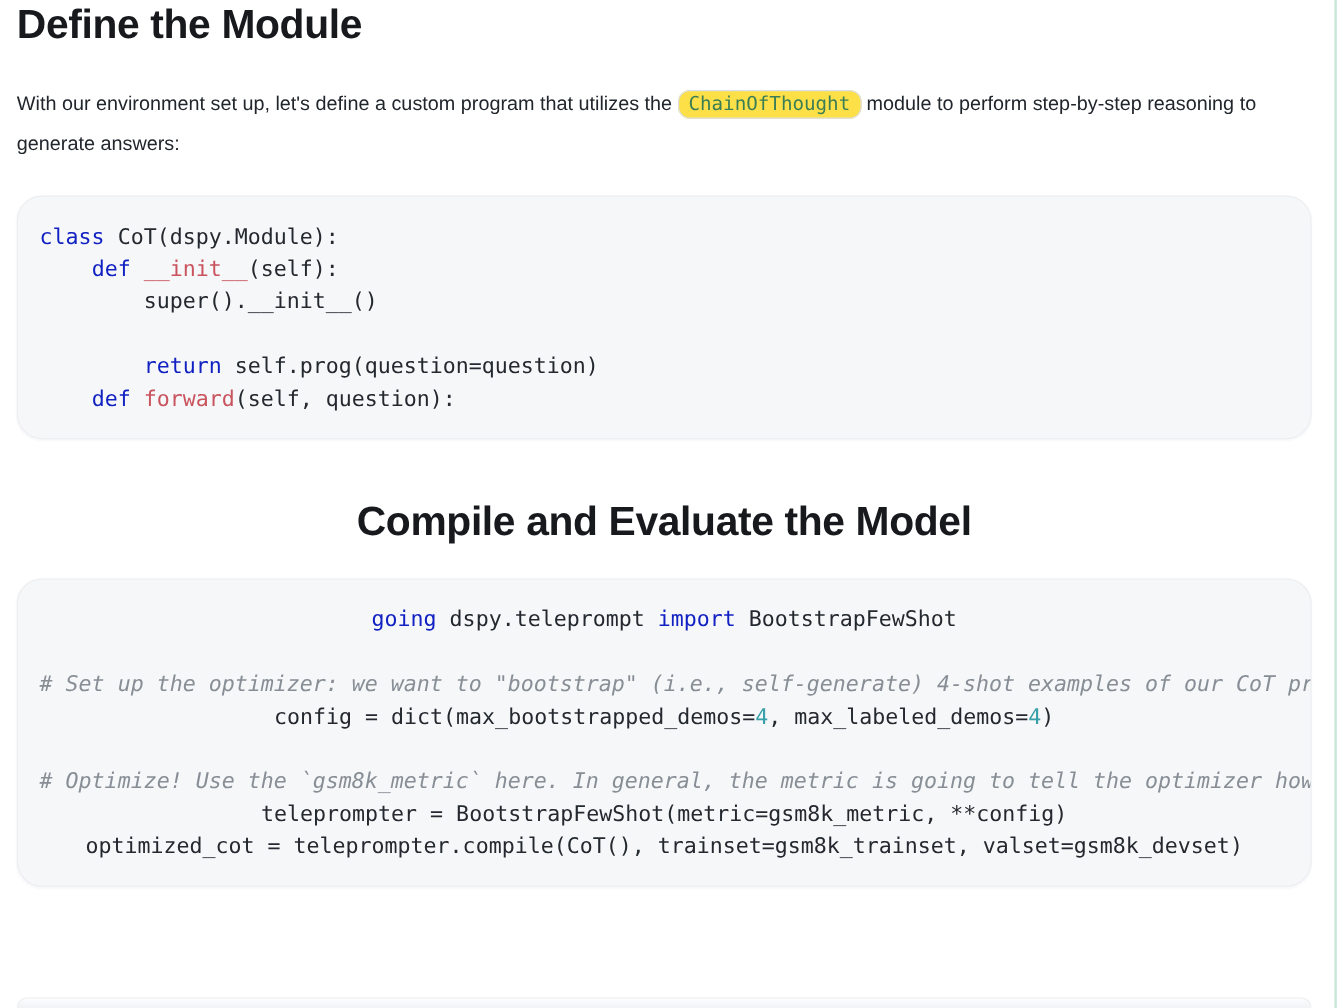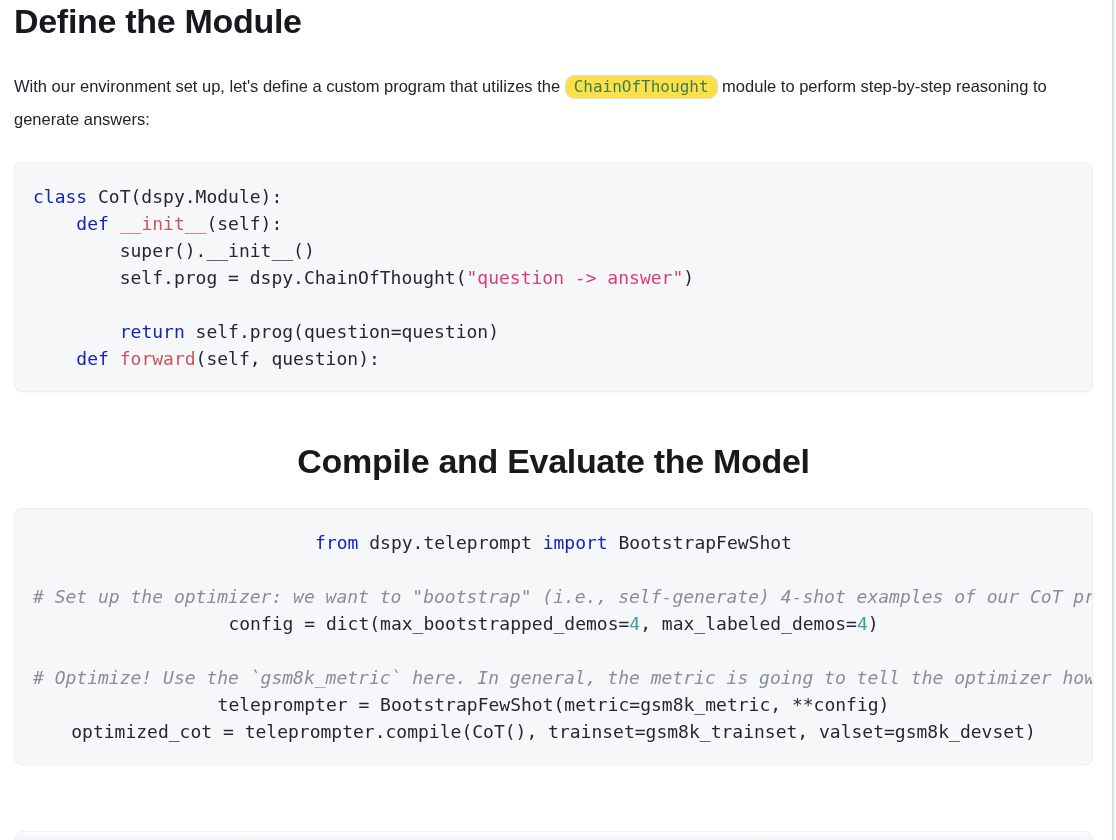--- a/index.html
+++ b/index.html
@@ -30,21 +30,21 @@
   }
   .inline-code{
     font-family:"DejaVu Sans Mono",monospace;
     font-size:16px;color:var(--inline-code-green);
     background:#fde047;border:1px solid #dadfe4;border-radius:10px;
     padding:1px 8px 2px 8px;white-space:nowrap;
   }
   .code-block{
     margin-top:26px;width:1079px;
     background:var(--code-block-bg);
-    border:1px solid #eceef1;border-radius:8px;
+    border:1px solid #eceef1;border-radius:21px;
     box-shadow:0 1px 2px rgba(0,0,0,0.03);
     padding:20px 18px 19px 18px;
     font-family:"DejaVu Sans Mono",monospace;
     font-size:18px;line-height:27px;color:#24292f;
     overflow:hidden;
   }
   .code-line{height:27px;white-space:pre;}
   .tok-kw{color:var(--keyword);}
   .tok-fn{color:var(--function-name);}
   .tok-str{color:var(--string);}
@@ -68,31 +68,30 @@
 
 <main>
 
   <section class="section-1">
     <h1 class="section-heading">Define the Module</h1>
     <p class="para">With our environment set up, let's define a custom program that utilizes the <code class="inline-code">ChainOfThought</code> module to perform step-by-step reasoning to generate answers:</p>
     <div class="code-block">
         <div class="code-line"><span class="tok-kw">class</span><span class="tok-txt"> CoT(dspy.Module):</span></div>
         <div class="code-line"><span class="tok-txt">    </span><span class="tok-kw">def</span><span class="tok-txt"> </span><span class="tok-fn">__init__</span><span class="tok-txt">(self):</span></div>
         <div class="code-line"><span class="tok-txt">        super().__init__()</span></div>
-        <div class="code-line"><span class="tok-txt">        self.prog = dspy.ChainOfThought(</span><span class="tok-str">"question -&gt; answer"</span><span class="tok-txt">)</span></div>
         <div class="code-line">&nbsp;</div>
         <div class="code-line"><span class="tok-txt">        </span><span class="tok-kw">return</span><span class="tok-txt"> self.prog(question=question)</span></div>
         <div class="code-line"><span class="tok-txt">    </span><span class="tok-kw">def</span><span class="tok-txt"> </span><span class="tok-fn">forward</span><span class="tok-txt">(self, question):</span></div>
       </div>
   </section>
 
   <section class="section-2">
     <h1 class="section-heading">Compile and Evaluate the Model</h1>
     <div class="code-block">
-        <div class="code-line"><span class="tok-kw">from</span><span class="tok-txt"> dspy.teleprompt </span><span class="tok-kw">import</span><span class="tok-txt"> BootstrapFewShot</span></div>
+        <div class="code-line"><span class="tok-kw">going</span><span class="tok-txt"> dspy.teleprompt </span><span class="tok-kw">import</span><span class="tok-txt"> BootstrapFewShot</span></div>
         <div class="code-line">&nbsp;</div>
         <div class="code-line"><span class="tok-com"># Set up the optimizer: we want to "bootstrap" (i.e., self-generate) 4-shot examples of our CoT program.</span></div>
         <div class="code-line"><span class="tok-txt">config = dict(max_bootstrapped_demos=</span><span class="tok-num">4</span><span class="tok-txt">, max_labeled_demos=</span><span class="tok-num">4</span><span class="tok-txt">)</span></div>
         <div class="code-line">&nbsp;</div>
         <div class="code-line"><span class="tok-com"># Optimize! Use the `gsm8k_metric` here. In general, the metric is going to tell the optimizer how well it's doing.</span></div>
         <div class="code-line"><span class="tok-txt">teleprompter = BootstrapFewShot(metric=gsm8k_metric, **config)</span></div>
         <div class="code-line"><span class="tok-txt">optimized_cot = teleprompter.compile(CoT(), trainset=gsm8k_trainset, valset=gsm8k_devset)</span></div>
       </div>
   </section>
 

